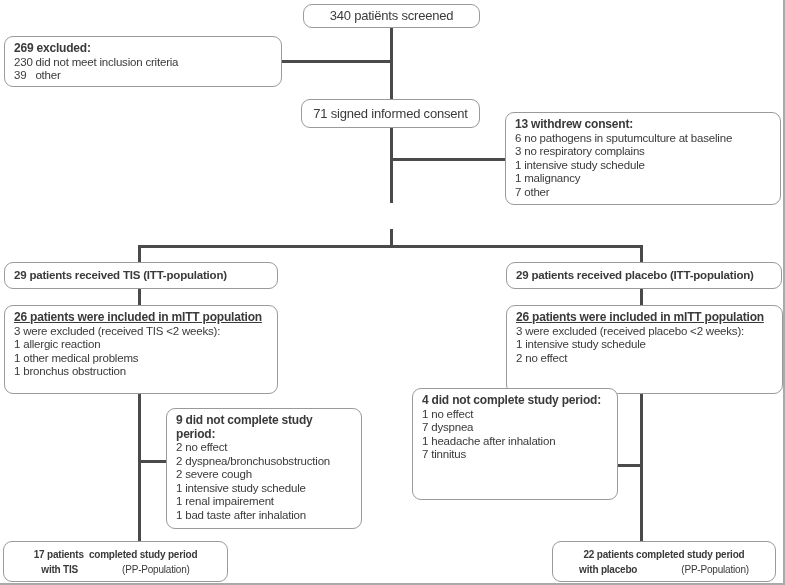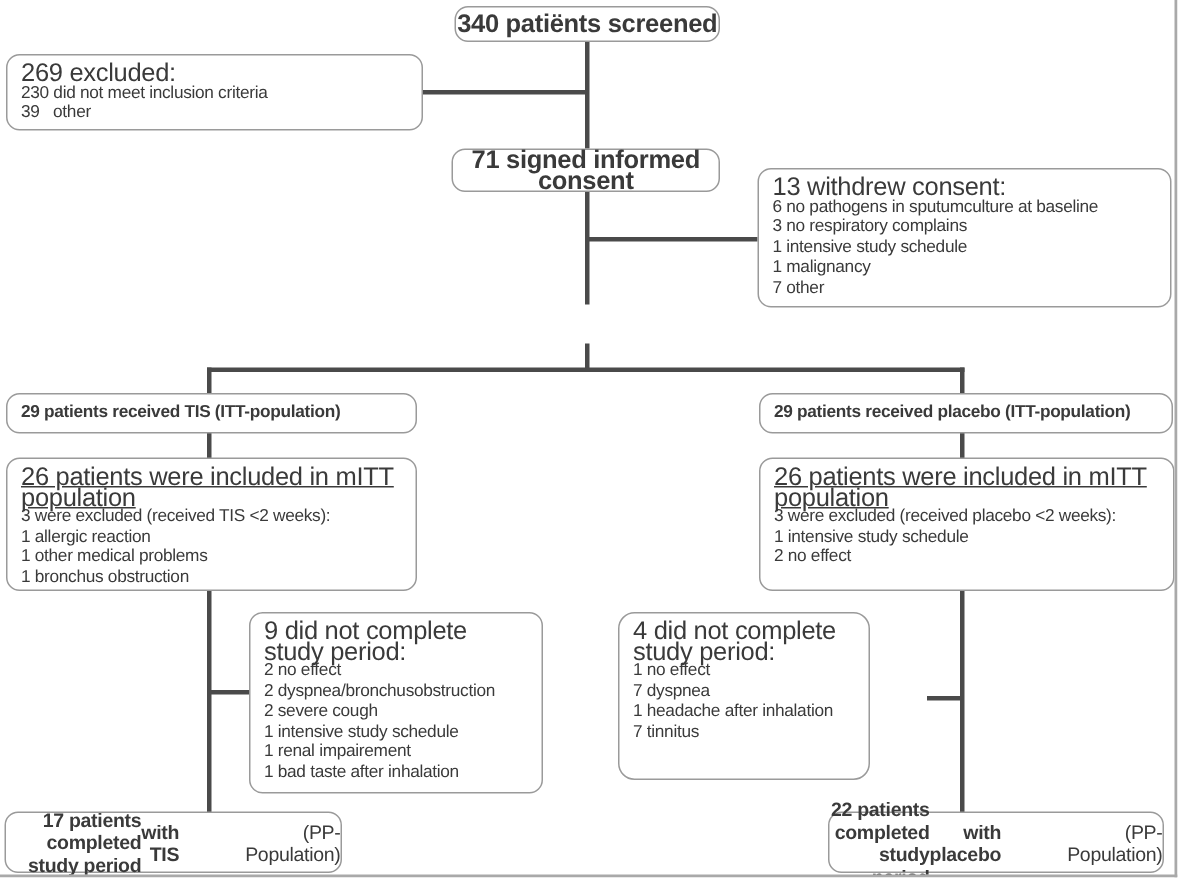--- a/index.html
+++ b/index.html
@@ -20,34 +20,34 @@
     background:#fff;
     border:1.5px solid #9a9a9a;
     border-radius:9px;
     box-sizing:border-box;
     font-size:11.5px;
     line-height:13.5px;
     color:#3a3a3a;
   }
   .center-box{
     display:flex;align-items:center;justify-content:center;
-    text-align:center;font-weight:bold;font-size:17px;
+    text-align:center;font-weight:normal;font-size:13px;
   }
   .left-box{
     display:flex;align-items:center;
     padding-left:9px;padding-right:16px;
     font-weight:bold;font-size:11.5px;
   }
   .list-box{padding:5px 8px 4px 9px;}
-  .list-box .title{font-weight:normal;font-size:17px;}
+  .list-box .title{font-weight:bold;font-size:12px;}
   .list-box .title.u{text-decoration:underline;}
   .line{white-space:pre-wrap;}
   .two-line{
-    display:flex;align-items:center;justify-content:center;
-    text-align:right;font-weight:bold;font-size:13px;line-height:15px;
+    display:flex;flex-direction:column;align-items:center;justify-content:center;
+    text-align:right;font-weight:bold;font-size:10px;line-height:15px;
   }
   .two-line .reg{font-weight:normal;margin-left:20px;}
   .row2{display:flex;flex-direction:row;white-space:pre-wrap;gap:24px;}
   .conn{position:absolute;background:#4a4a4a;}
 </style>
 </head>
 <body>
 
 <div id="figure">
 
@@ -116,21 +116,21 @@
   <div class="box list-box" style="left:166px;top:408px;width:196px;height:121px;">
     <div class="title">9 did not complete study period:</div>
     <div class="line">2 no effect</div>
     <div class="line">2 dyspnea/bronchusobstruction</div>
     <div class="line">2 severe cough</div>
     <div class="line">1 intensive study schedule</div>
     <div class="line">1 renal impairement</div>
     <div class="line">1 bad taste after inhalation</div>
   </div>
 
-  <div class="box list-box" style="left:412px;top:408px;width:168px;height:112px;border-radius:11px;">
+  <div class="box list-box" style="left:412px;top:388px;width:206px;height:112px;">
     <div class="title">4 did not complete study period:</div>
     <div class="line">1 no effect</div>
     <div class="line">7 dyspnea</div>
     <div class="line">1 headache after inhalation</div>
     <div class="line">7 tinnitus</div>
   </div>
 
   <div class="box two-line" style="left:3px;top:541px;width:225px;height:41px;">
     <div class="line">17 patients  completed study period</div>
     <div class="row2">

